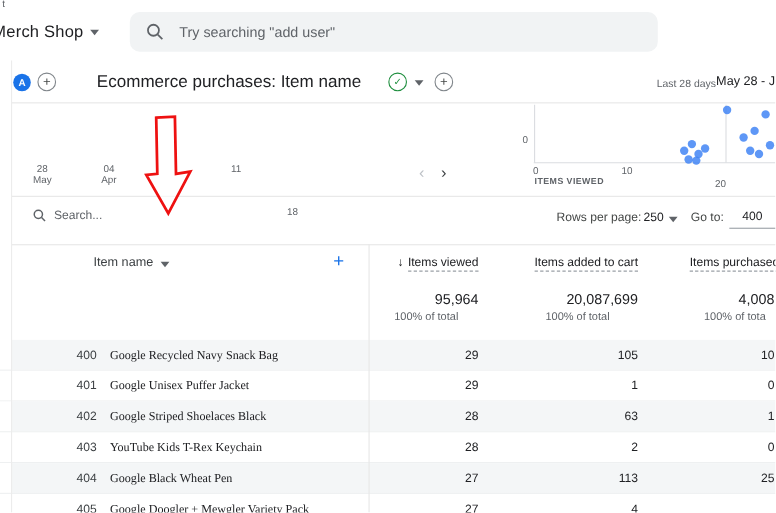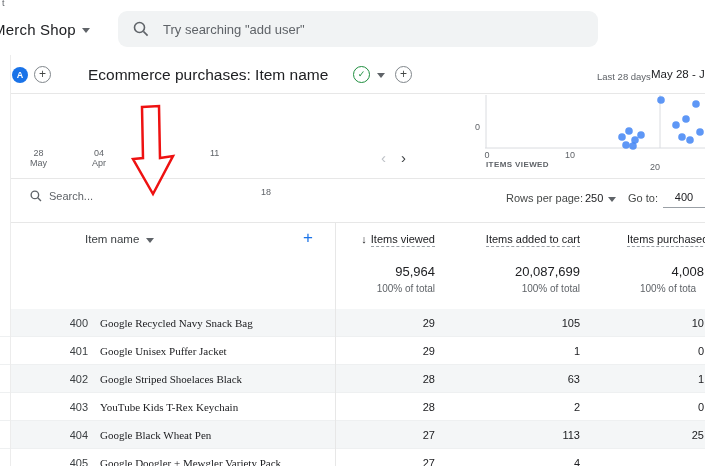--- a/index.html
+++ b/index.html
@@ -66,21 +66,21 @@
   .vline-metrics { position:absolute; left:335px; top:222px; width:1px; height:244px; background:#e7e7e7; z-index:2; }
   .mh-wrap { position:absolute; top:233px; font-size:11px; color:#202124; text-align:right; white-space:nowrap; cursor:pointer; }
   .mh1 { left:340px; width:95px; }
   .mh2 { left:470px; width:110px; }
   .mh3 { left:627px; text-align:left; }
   .mh-text { border-bottom:1px dashed #9aa0a6; padding-bottom:1px; }
   .sort-arrow { margin-right:4px; color:#202124; }
 
   
   .tot-val { position:absolute; top:264px; font-size:13px; color:#202124; text-align:right; }
-  .tot-pct { position:absolute; top:283px; font-size:10px; color:#5f6368; text-align:right; }
+  .tot-pct { position:absolute; top:283px; font-size:10px; color:#5f6368; text-align:center; }
   .tv1, .tp1 { left:340px; width:95px; }
   .tv2, .tp2 { left:470px; width:110px; }
   .tv3 { left:625px; width:79px; }
   .tp3 { left:640px; width:auto; text-align:right; white-space:nowrap; }
 
   
   .tbody { position:absolute; left:0; top:309px; width:705px; }
   .trow { position:relative; height:28px; border-bottom:1px solid #eef0f1; }
   .trow.alt { background:linear-gradient(90deg, #fff 11px, #f4f6f7 11px); }
   .trow span { position:absolute; line-height:28px; font-size:11px; }

